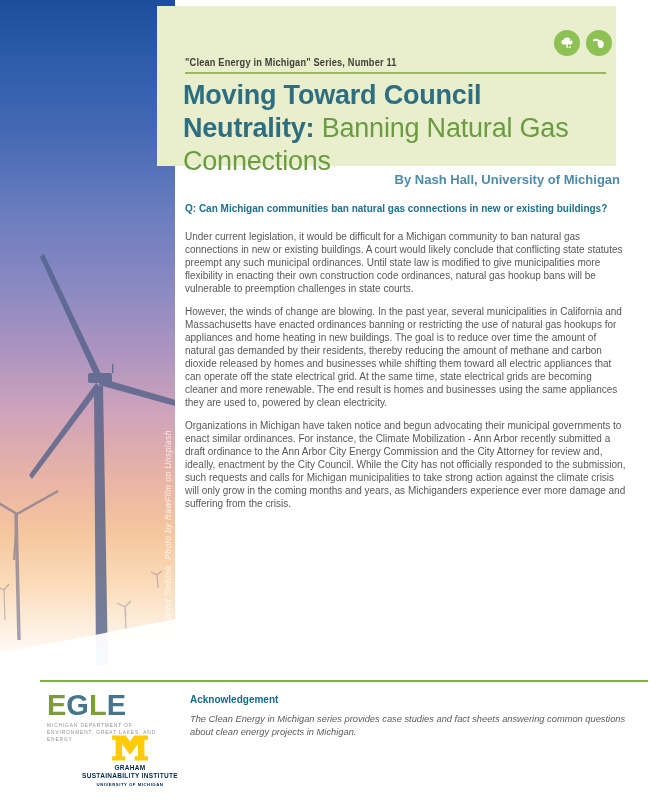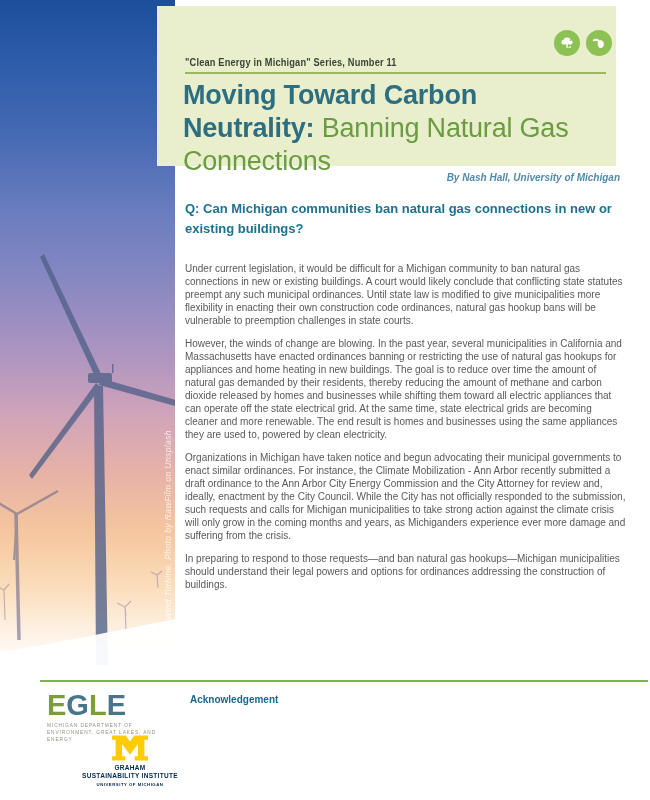--- a/index.html
+++ b/index.html
@@ -51,29 +51,29 @@
   .doc-title {
     position:absolute; left:26px; right:8px; top:73px;
     font-size:27px; line-height:33px; letter-spacing:-0.2px;
   }
   .title-primary { color:#2d6e80; font-weight:700; }
   .title-secondary { color:#6a9c40; font-weight:400; }
 
   
   .byline {
     position:absolute; left:185px; top:172px; width:435px;
-    text-align:right; font-style:italic; font-weight:700;
-    color:#4d8bac; font-size:10px;
+    text-align:right; font-weight:700;
+    color:#4d8bac; font-size:13px;
   }
 
   
   .article { position:absolute; left:185px; top:199px; width:441px; }
   .question {
-    color:#1b7190; font-size:13px; font-weight:700; line-height:20px;
-    margin-bottom:23px;
+    color:#1b7190; font-size:10px; font-weight:700; line-height:20px;
+    margin-bottom:11px;
   }
   .article p {
     color:#57585a; font-size:10px; line-height:13px; margin-bottom:10px;
   }
 
   
   .footer-rule {
     position:absolute; left:40px; top:680px; width:608px; height:2px; background:#7fb348;
   }
   .egle { position:absolute; left:47px; top:690px; width:130px; text-align:left; }
@@ -146,31 +146,30 @@
         <svg width="18" height="18" viewBox="0 0 26 26">
           <g fill="#ffffff">
             <path d="M4,9 C6,7 9,6.5 11.5,7.6 L14,9 L13,10.5 L8.5,10 L4.5,10.4 Z"></path>
             <path d="M11.5,10.5 C13,9 15.5,8.6 17.5,9.6 C20,11 20.5,14.5 19.5,17.5 C19,19 18,20 16.5,20.3 L13,19.8 C11.3,16.8 10.6,13.4 11.5,10.5 Z"></path>
           </g>
         </svg>
       </div>
     </div>
     <div class="series">"Clean Energy in Michigan" Series, Number 11</div>
     <div class="series-rule"></div>
-    <div class="doc-title"><span class="title-primary">Moving Toward Carbon Neutrality:</span><span class="title-secondary"> Banning Natural Gas Connections</span></div>
+    <div class="doc-title"><span class="title-primary">Moving Toward Council Neutrality:</span><span class="title-secondary"> Banning Natural Gas Connections</span></div>
   </div>
 
   <div class="byline">By Nash Hall, University of Michigan</div>
 
   <div class="article">
     <div class="question">Q: Can Michigan communities ban natural gas connections in new or existing buildings?</div>
     <p>Under current legislation, it would be difficult for a Michigan community to ban natural gas connections in new or existing buildings. A court would likely conclude that conflicting state statutes preempt any such municipal ordinances. Until state law is modified to give municipalities more flexibility in enacting their own construction code ordinances, natural gas hookup bans will be vulnerable to preemption challenges in state courts.</p>
     <p>However, the winds of change are blowing. In the past year, several municipalities in California and Massachusetts have enacted ordinances banning or restricting the use of natural gas hookups for appliances and home heating in new buildings. The goal is to reduce over time the amount of natural gas demanded by their residents, thereby reducing the amount of methane and carbon dioxide released by homes and businesses while shifting them toward all electric appliances that can operate off the state electrical grid. At the same time, state electrical grids are becoming cleaner and more renewable. The end result is homes and businesses using the same appliances they are used to, powered by clean electricity.</p>
     <p>Organizations in Michigan have taken notice and begun advocating their municipal governments to enact similar ordinances. For instance, the Climate Mobilization - Ann Arbor recently submitted a draft ordinance to the Ann Arbor City Energy Commission and the City Attorney for review and, ideally, enactment by the City Council. While the City has not officially responded to the submission, such requests and calls for Michigan municipalities to take strong action against the climate crisis will only grow in the coming months and years, as Michiganders experience ever more damage and suffering from the crisis.</p>
-    <p>In preparing to respond to those requests—and ban natural gas hookups—Michigan municipalities should understand their legal powers and options for ordinances addressing the construction of buildings.</p>
   </div>
 
   <div class="footer-rule"></div>
 
   <div class="egle">
     <div class="egle-word"><span class="g1">E</span><span class="t1">G</span><span class="g1">L</span><span class="t1">E</span></div>
     <div class="egle-dept">
       <div>MICHIGAN DEPARTMENT OF</div>
       <div>ENVIRONMENT, GREAT LAKES, AND ENERGY</div>
     </div>
@@ -180,15 +179,16 @@
     <svg class="block-m" width="36" height="26" viewBox="0 0 100 70">
       <path fill="#ffcb05" d="M0,0 L38,0 L50,17 L62,0 L100,0 L100,12 L90,12 L90,58 L100,58 L100,70 L63,70 L63,58 L72,58 L72,24 L50,54 L28,24 L28,58 L37,58 L37,70 L0,70 L0,58 L10,58 L10,12 L0,12 Z"></path>
     </svg>
     <div class="graham-l1">GRAHAM</div>
     <div class="graham-l2">SUSTAINABILITY INSTITUTE</div>
     <div class="graham-l3">UNIVERSITY OF MICHIGAN</div>
   </div>
 
   <div class="ack">
     <div class="ack-heading">Acknowledgement</div>
+    <p>The Clean Energy in Michigan series provides case studies and fact sheets answering common questions about clean energy projects in Michigan.</p>
   </div>
 
 </div>
 
 </body></html>

